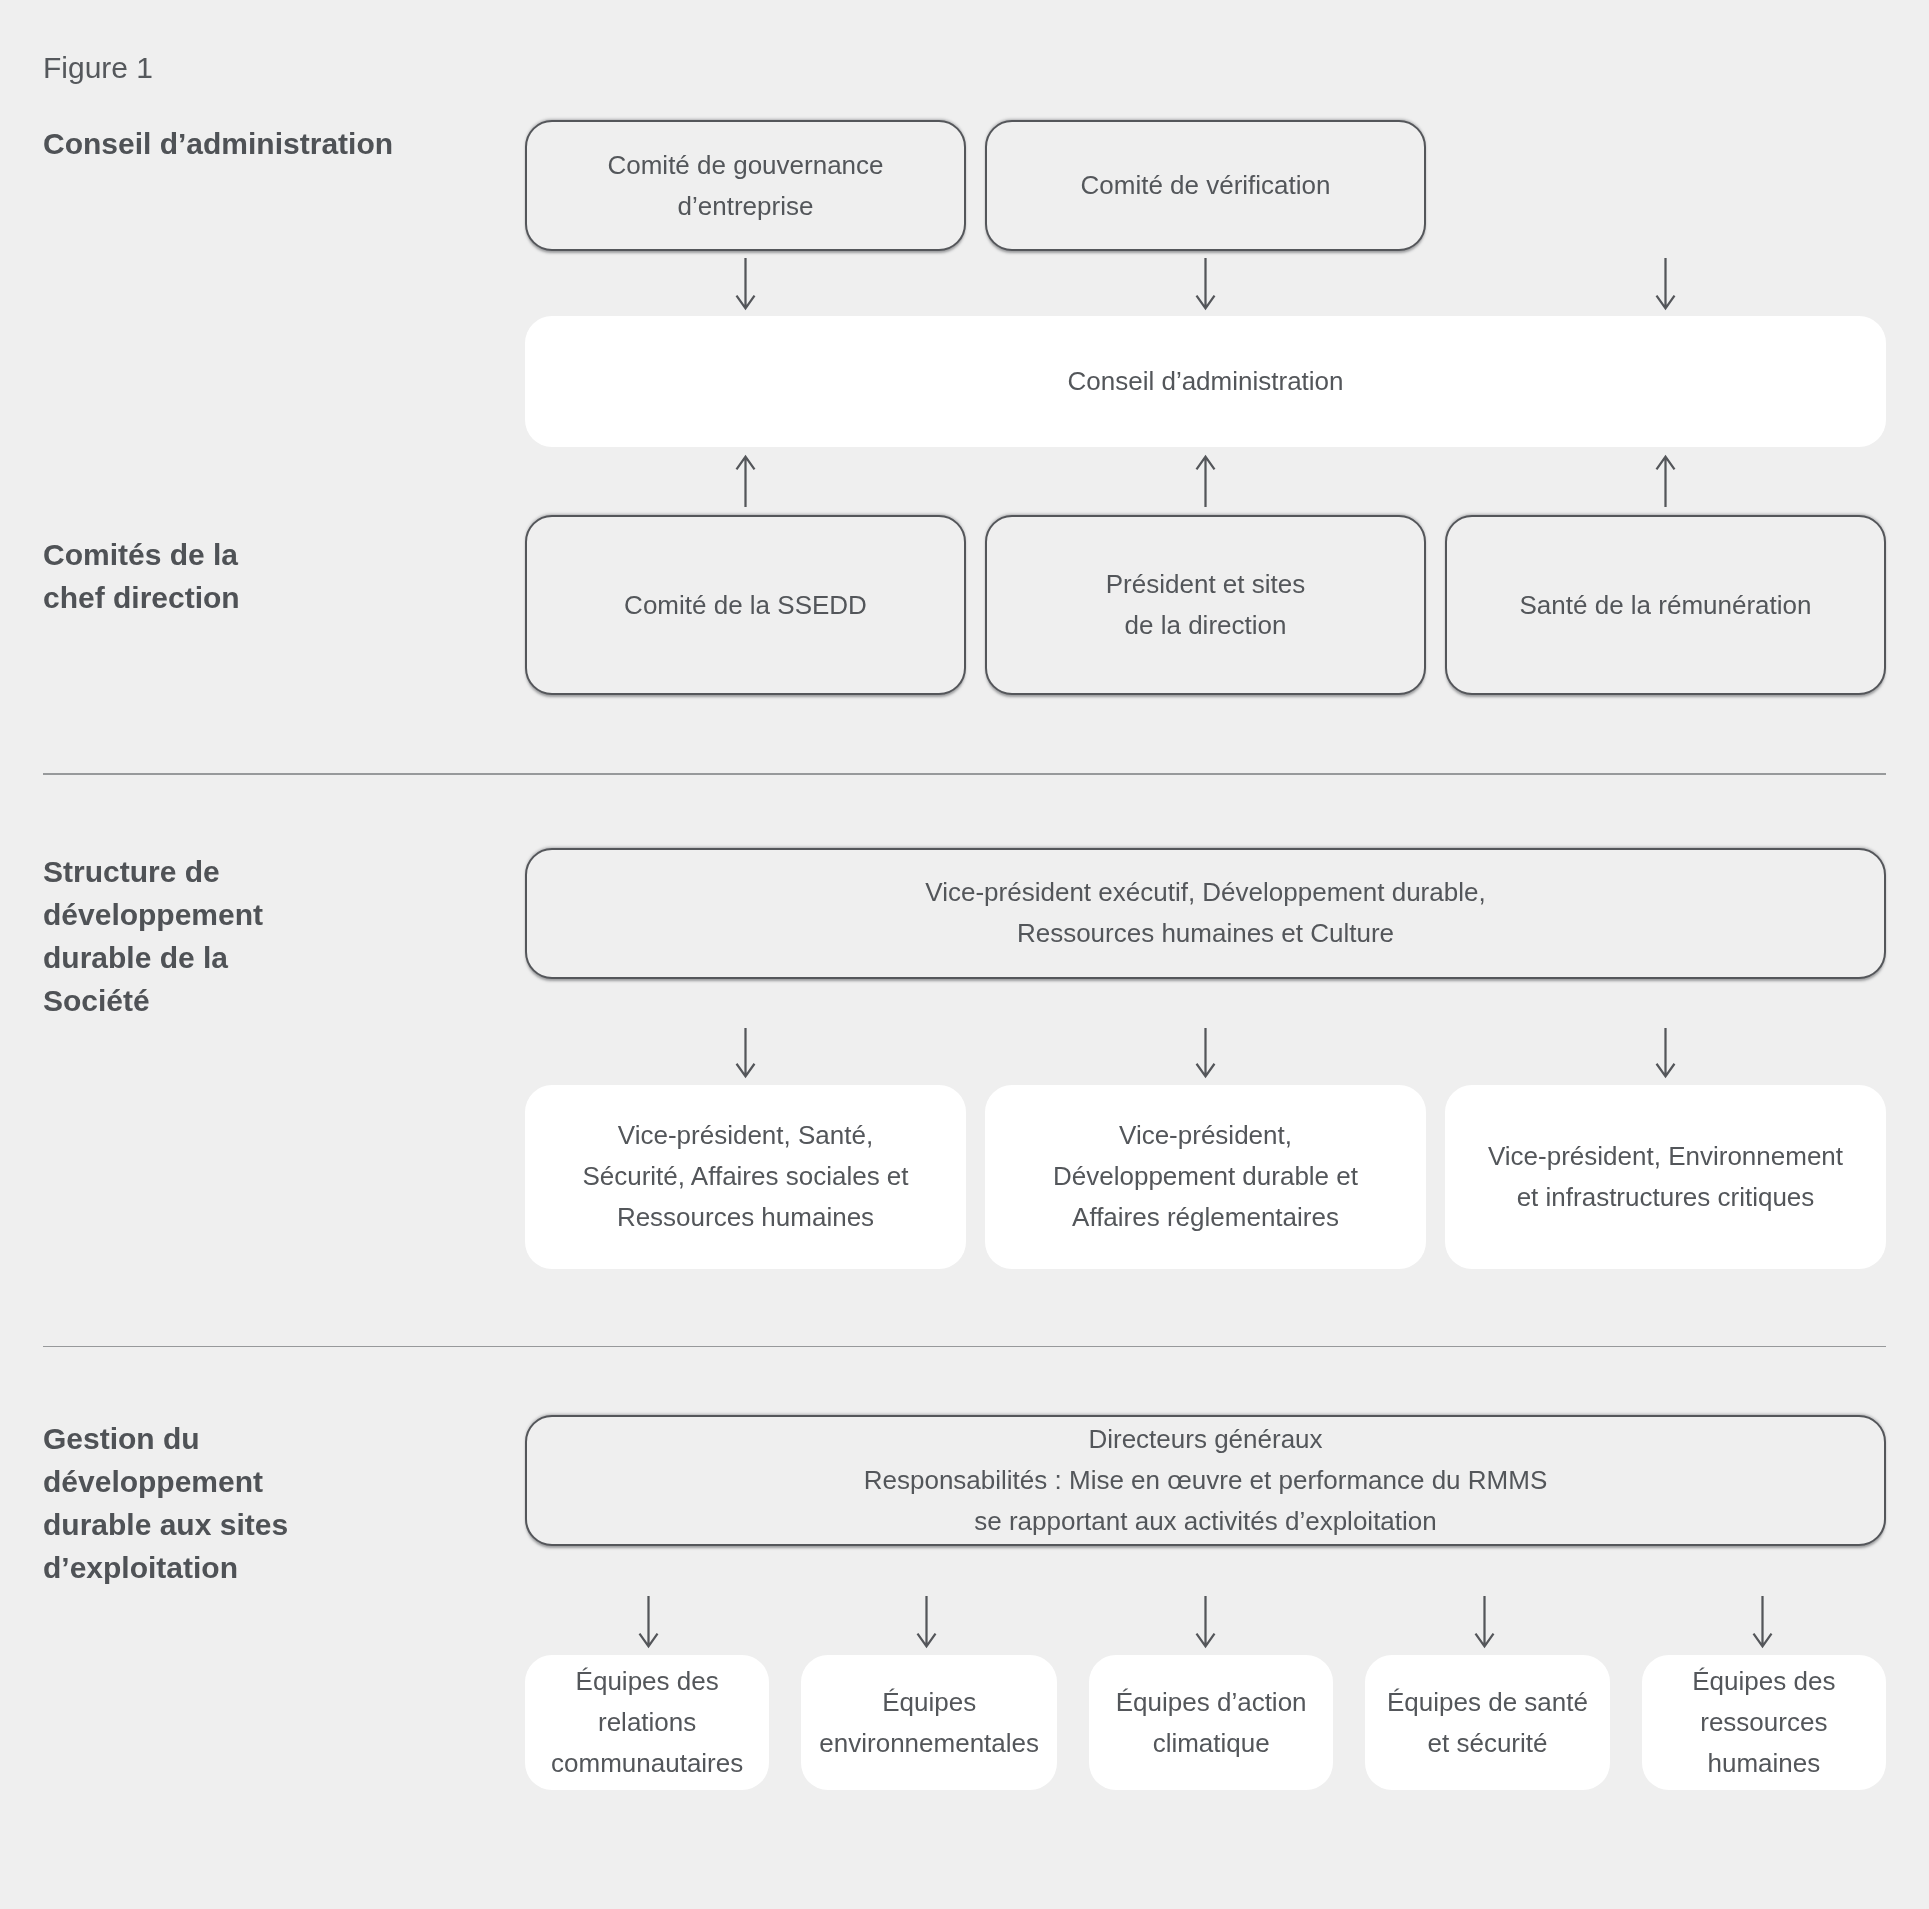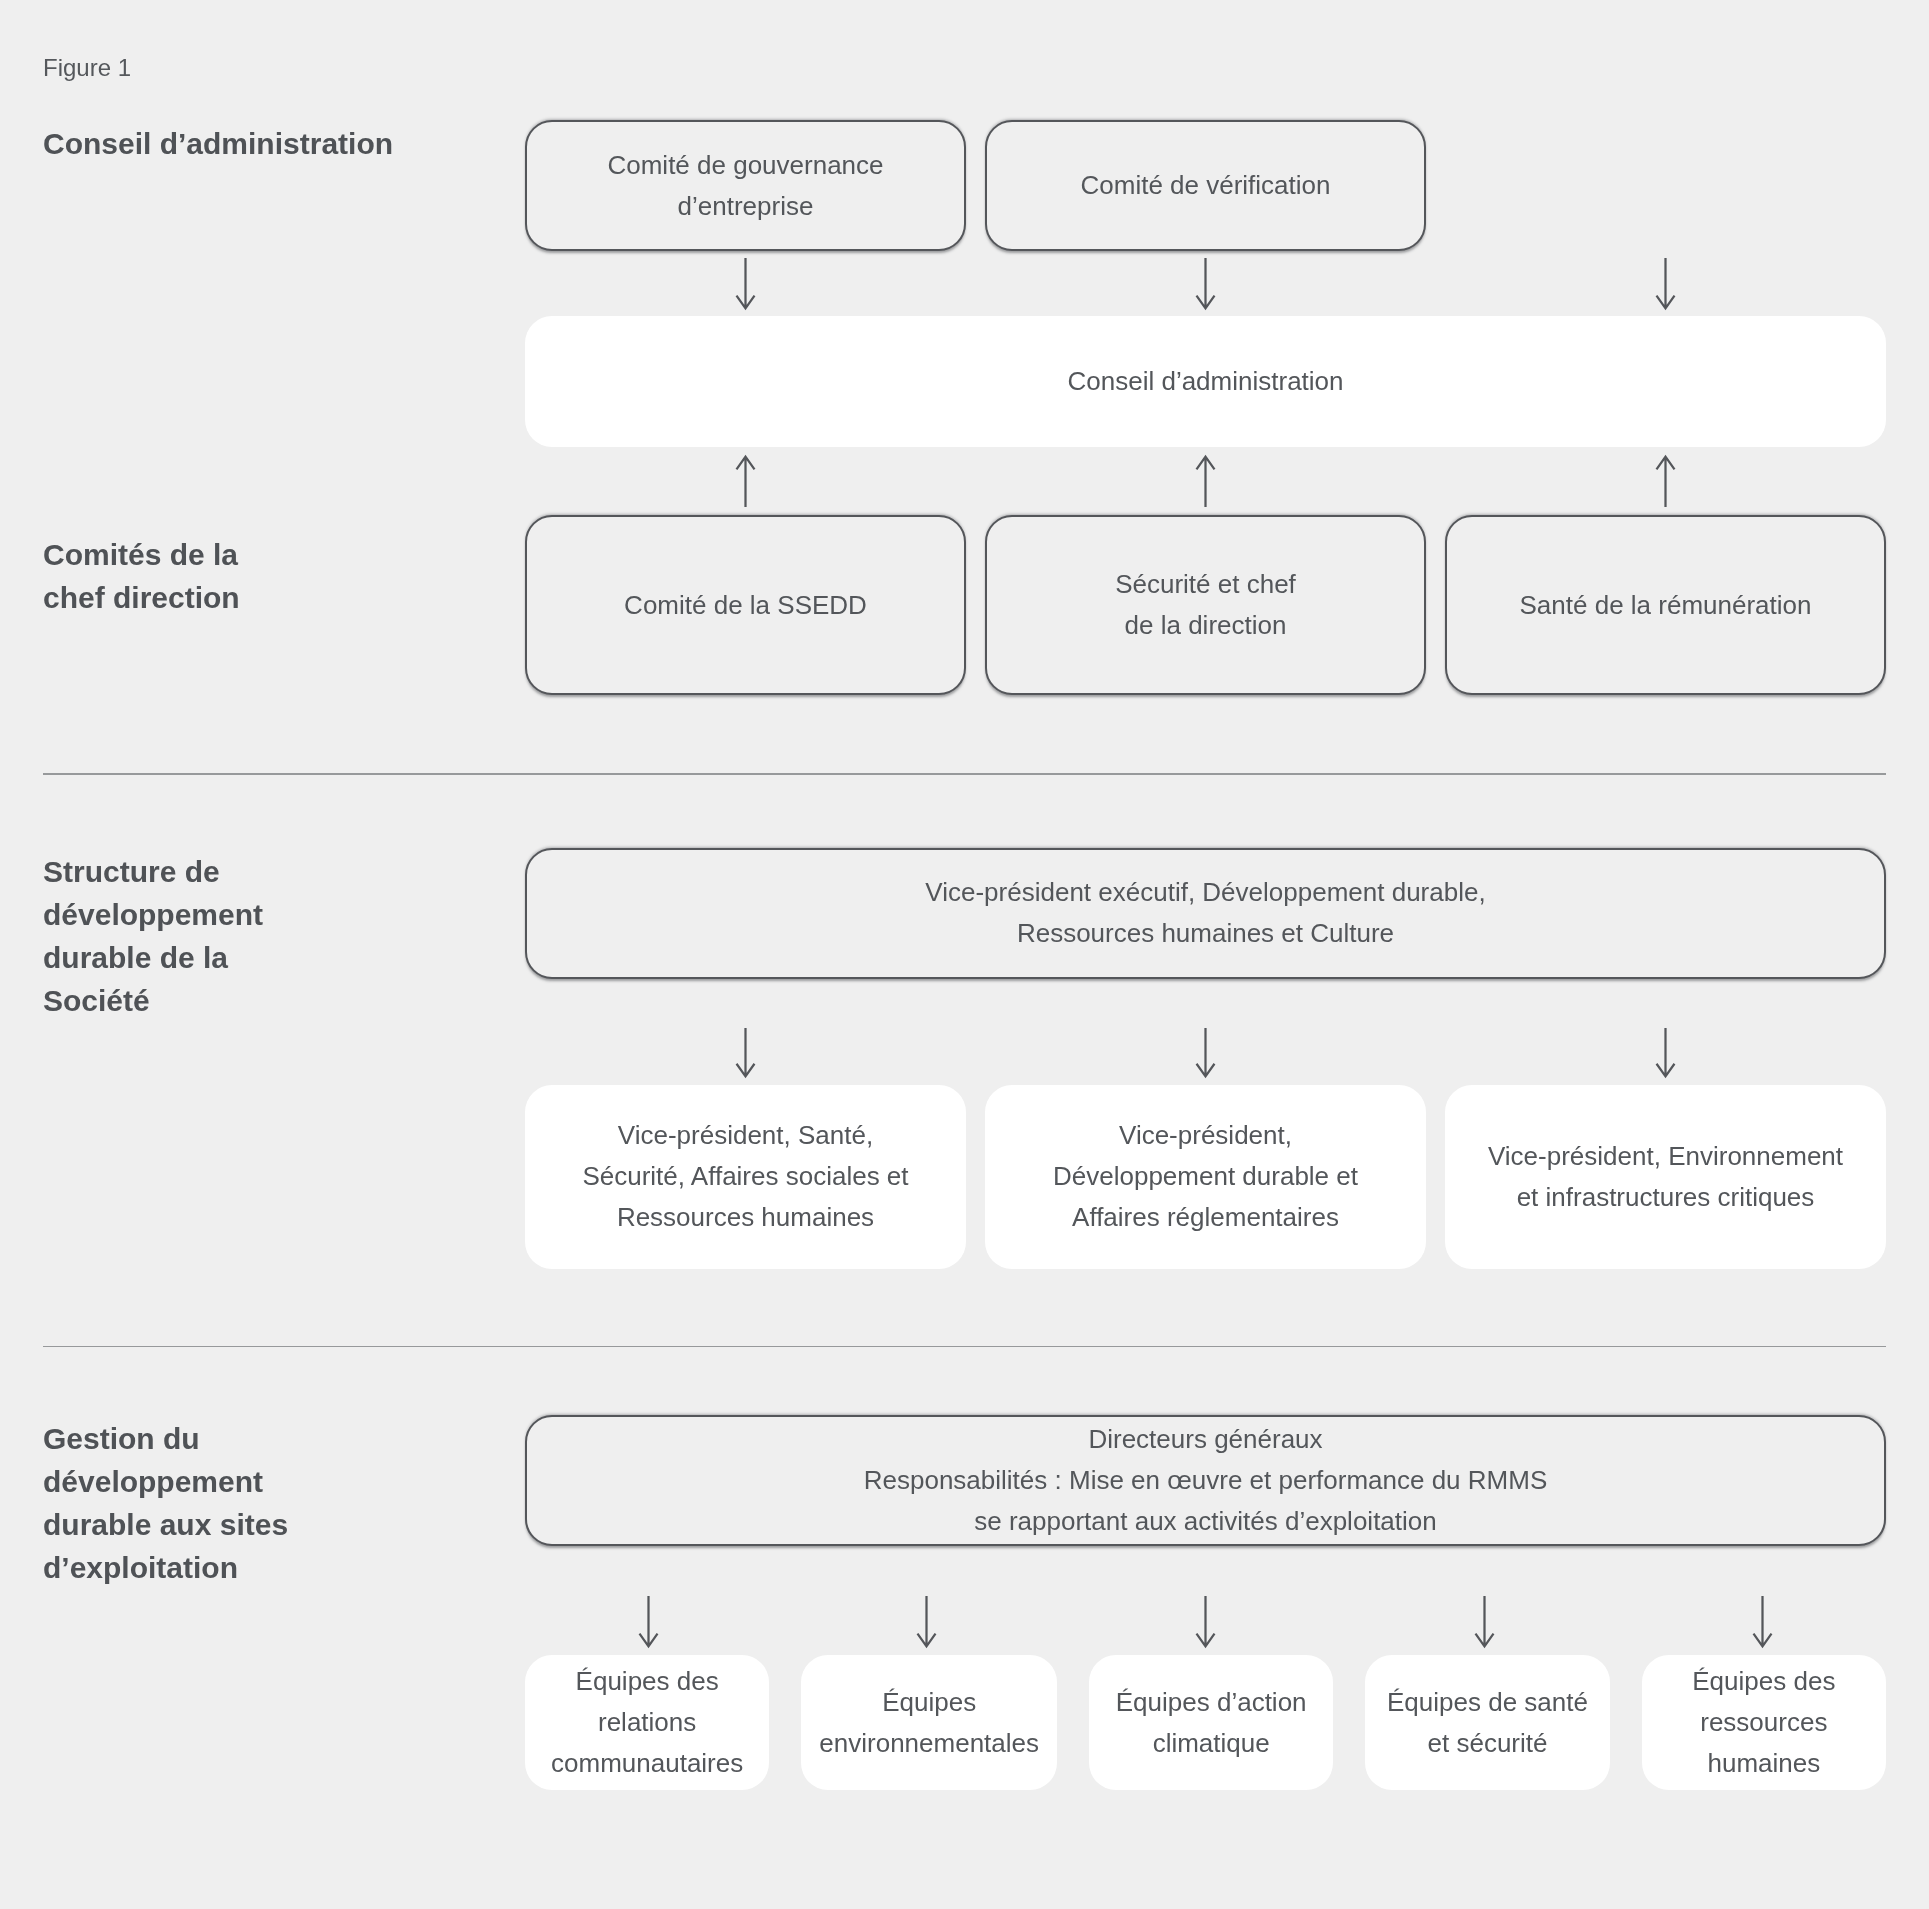--- a/index.html
+++ b/index.html
@@ -9,21 +9,21 @@
     font-family: "Liberation Sans", sans-serif;
     color: #53565a;
   }
   .page {
     box-sizing: border-box;
     width: 1930px; height: 1910px;
     padding: 50px 44px 0 43px;
     overflow: hidden;
   }
   .fig-label {
-    font-size: 24px; line-height: 36px; font-weight: 400; color: #55585c;
+    font-size: 30px; line-height: 36px; font-weight: 400; color: #55585c;
   }
   .fig-title {
     margin: 43px 0 0 0;
     font-size: 33px; line-height: 40px; font-weight: 700; color: #4f5256;
   }
   .fig-title sup { font-size: 20px; }
 
   .section { margin: 0; }
   .sec1 { margin-top: 34px; }
 
@@ -156,21 +156,21 @@
     </div>
 
     <div class="row">
       <div class="side">
         <div class="side-label pt20">Comités de la
 chef direction</div>
       </div>
       <div class="main">
         <div class="grid3 h200">
           <div class="box h200">Comité de la SSEDD</div>
-          <div class="box h200">Sécurité et chef
+          <div class="box h200">Président et sites
 de la direction</div>
           <div class="box h200">Santé de la rémunération</div>
         </div>
       </div>
     </div>
 
   </div>
 
   <hr class="divider div1">
 

